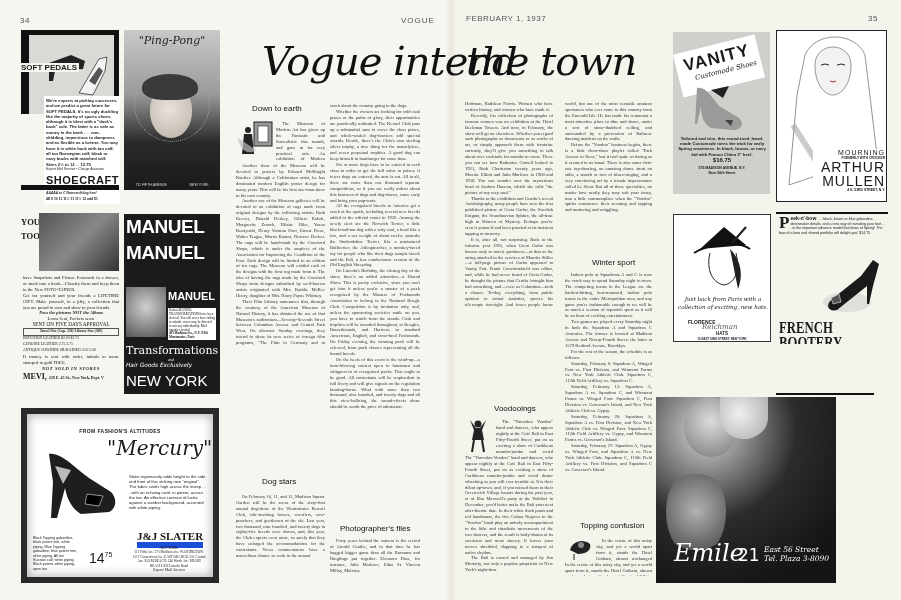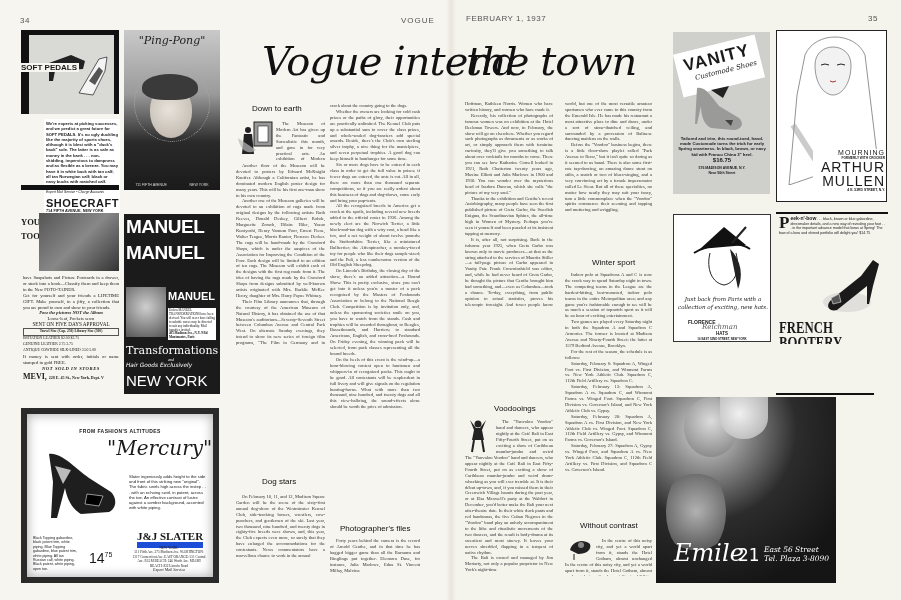--- a/index.html
+++ b/index.html
@@ -12,21 +12,21 @@
     background: linear-gradient(to right, #f6f5ef, #e8e5db 50%, #f4f3ec); }
   .abs { position: absolute; }
   .folio { font-family: "Liberation Sans", sans-serif; font-size: 8px; color: #555; letter-spacing: 0.5px; }
 
   
   .ad { position: absolute; overflow: hidden; }
 
   
   .sp-frame { left: 21px; top: 30px; width: 98px; height: 84px; border-left: 8px solid #111; border-top: 5px solid #111; border-right: 5px solid #111; background: #d9d9d6; }
   .sp-title { left: 21px; top: 28px; font-family: "Liberation Sans", sans-serif; font-weight: bold; font-size: 8px; background: #f6f5ef; padding-right: 2px; margin-top: 35px; }
-  .sp-body { left: 44px; top: 96px; width: 76px; font-family: "Liberation Sans", sans-serif; font-size: 4.2px; line-height: 5.3px; font-weight: bold; background: #fff; padding: 2px 2px; margin-top: 23px; }
+  .sp-body { left: 44px; top: 96px; width: 76px; font-family: "Liberation Sans", sans-serif; font-size: 4.2px; line-height: 5.3px; font-weight: bold; background: #fff; padding: 2px 2px; }
   .sp-brand { font-size: 11px; font-weight: 900; letter-spacing: 0.5px; margin-top: 2px; line-height: 12px; }
   .sp-bar { left: 21px; top: 185px; width: 98px; height: 5px; background: #111; }
 
   
   .pp { left: 124px; top: 30px; width: 96px; height: 160px; background: linear-gradient(#c9c9c9, #9a9a9a 40%, #2a2a2a 70%, #1a1a1a); }
   .pp-title { position: absolute; top: 4px; width: 100%; text-align: center; font-family: "DejaVu Serif", serif; font-style: italic; font-size: 11px; color: #222; }
   .pp-face { position: absolute; left: 26px; top: 56px; width: 42px; height: 52px; border-radius: 45% 45% 50% 50%; background: radial-gradient(circle at 45% 45%, #e8e2da, #b8b0a6); }
   .pp-hat { position: absolute; left: 18px; top: 44px; width: 56px; height: 26px; border-radius: 50% 50% 40% 40%; background: #3a3a3a; }
   .pp-veil { position: absolute; left: 10px; top: 36px; width: 76px; height: 76px; border-radius: 50%; border: 1px dotted #aaa; }
   .pp-brand { position: absolute; bottom: 16px; width: 100%; text-align: center; font-family: "Liberation Sans", sans-serif; color: #fff; font-size: 10px; line-height: 11px; }
@@ -270,21 +270,21 @@
 <div class="sub" style="left:592px;top:258px;">Winter sport</div>
 <div class="col" style="left:565px;top:272px;width:87px;height:240px;overflow:hidden;">
   <p>Indoor polo at Squadrons A and C is now the crack way to spend Saturday night in town. The competing teams in the League are the hardest-hitting, best-mounted, indoor polo teams in the entire Metropolitan area; and any game you're fashionable enough to see will be as much a session of topnotch sport as it will be an hour of exciting entertainment.</p>
   <p>Two games are played every Saturday night in both the Squadron A and Squadron C Armories. The former is located at Madison Avenue and Ninety-Fourth Street; the latter at 1579 Bedford Avenue, Brooklyn.</p>
   <p>For the rest of the season, the schedule is as follows:</p>
   <p>Saturday, February 6: Squadron A, Winged Foot vs. First Division, and Winmont Farms vs. New York Athletic Club. Squadron C, 112th Field Artillery vs. Squadron C.</p>
   <p>Saturday, February 13: Squadron A, Squadron A vs. Squadron C, and Winmont Farms vs. Winged Foot. Squadron C, First Division vs. Governor's Island, and New York Athletic Club vs. Gypsy.</p>
   <p>Saturday, February 20: Squadron A, Squadron A vs. First Division, and New York Athletic Club vs. Winged Foot. Squadron C, 112th Field Artillery vs. Gypsy, and Winmont Farms vs. Governor's Island.</p>
   <p>Saturday, February 27: Squadron A, Gypsy vs. Winged Foot, and Squadron A vs. New York Athletic Club. Squadron C, 112th Field Artillery vs. First Division, and Squadron C vs. Governor's Island.</p>
 </div>
-<div class="sub" style="left:580px;top:521px;">Without contrast</div>
+<div class="sub" style="left:580px;top:521px;">Topping confusion</div>
 <svg class="ill" style="left:568px;top:536px;" width="26" height="24" viewBox="0 0 26 24">
   <path d="M2 14 C 4 6, 14 2, 22 8 C 24 14, 18 18, 10 18 Z" fill="#222"></path>
   <circle cx="13" cy="9" r="3" fill="#888"></circle>
   <path d="M6 18 L6 24" stroke="#222" stroke-width="1"></path>
 </svg>
 <div class="col" style="left:596px;top:538px;width:56px;height:24px;overflow:hidden;">
   <p>In the centre of this noisy city, and yet a world apart from it, stands the Hotel Gotham, almost unchanged since the days of Stanford White. All these years, it has watched (Continued on page 36)</p>
 </div>
 <div class="col" style="left:565px;top:562px;width:87px;height:14px;overflow:hidden;">
   <p style="text-indent:0;">In the centre of this noisy city, and yet a world apart from it, stands the Hotel Gotham, almost unchanged since the days of Stanford White. All these years, it has watched (Continued on page 36)</p>

